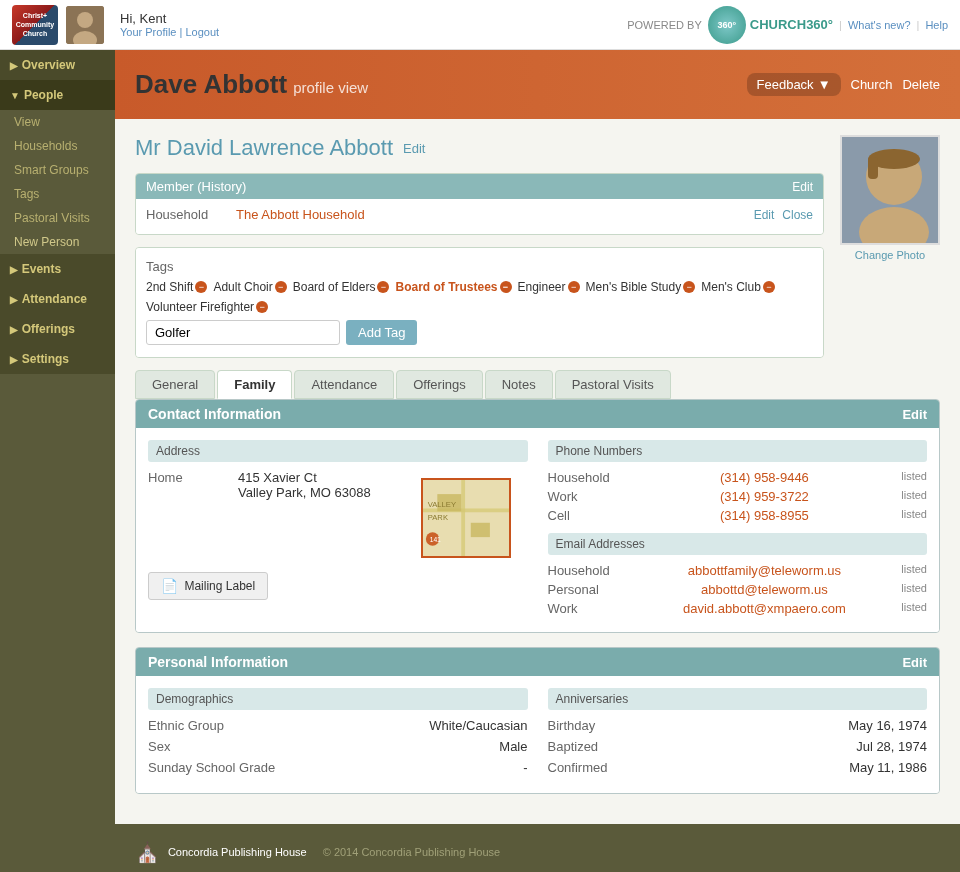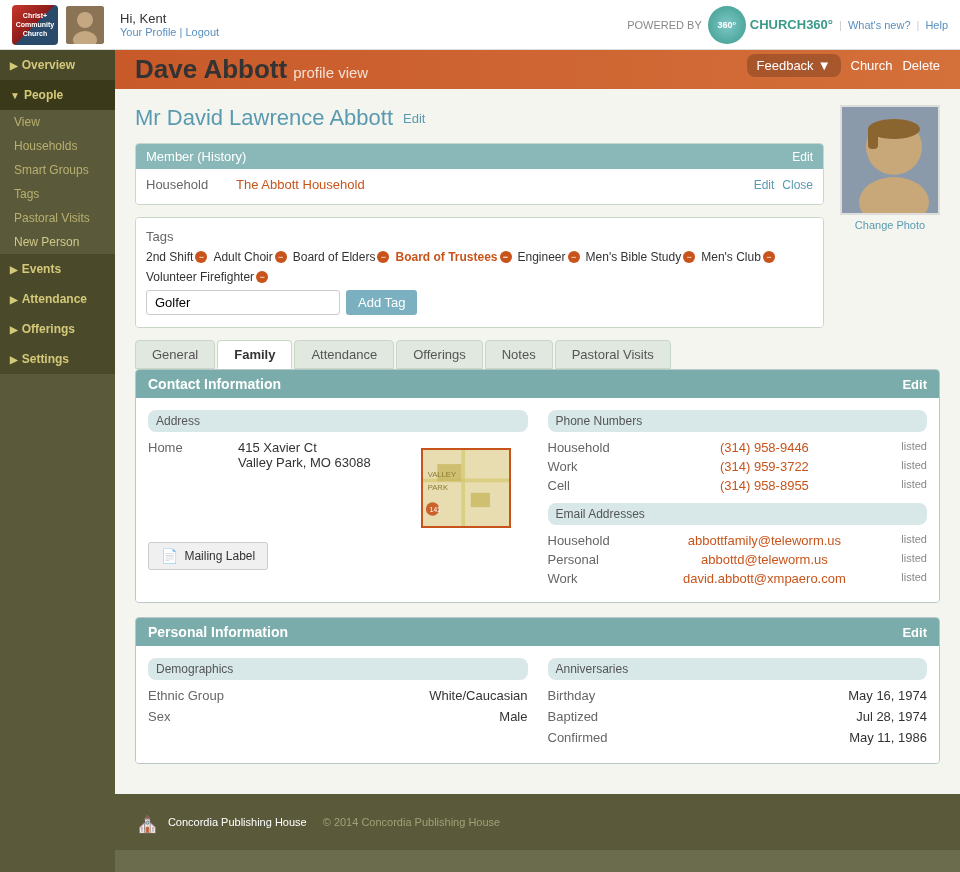--- a/index.html
+++ b/index.html
@@ -28,21 +28,21 @@
     .sidebar-section { }
     .sidebar-section-header { background: #4a4a2a; color: #d4c87a; font-size: 12px; font-weight: bold; padding: 8px 10px; cursor: pointer; display: flex; align-items: center; gap: 4px; }
     .sidebar-section-header .arrow { font-size: 10px; }
     .sidebar-item { padding: 5px 10px; color: #d0c88a; font-size: 12px; cursor: pointer; }
     .sidebar-item.sub { padding-left: 14px; font-size: 12px; color: #b8b070; }
 
     
     #main { flex: 1; }
 
     
-    #profile-header { background: linear-gradient(to right, #c85a2a, #d4703a); padding: 4px 20px; display: flex; align-items: flex-start; justify-content: space-between; }
+    #profile-header { background: linear-gradient(to right, #c85a2a, #d4703a); padding: 19px 20px; display: flex; align-items: center; justify-content: space-between; }
     #profile-header .actions { display: flex; gap: 10px; align-items: center; }
     #profile-header .actions .btn { color: white; font-size: 13px; cursor: pointer; text-decoration: none; }
     #profile-header .actions .btn-feedback { background: rgba(0,0,0,0.2); padding: 4px 10px; border-radius: 8px; display: flex; align-items: center; gap: 4px; }
 
     
     #content { background: #f5f5f0; padding: 16px 20px; }
 
     .person-full-name { font-size: 22px; color: #5a9ab0; margin-bottom: 12px; display: flex; align-items: center; gap: 10px; }
     .person-full-name .edit-link { font-size: 13px; color: #5a9ab0; cursor: pointer; }
 
@@ -80,21 +80,21 @@
     
     .section-panel { border: 1px solid #b8c8c8; border-radius: 4px; margin-bottom: 14px; overflow: hidden; }
     .section-panel-header { background: #7aacac; color: white; padding: 6px 12px; font-size: 14px; font-weight: bold; display: flex; justify-content: space-between; align-items: center; }
     .section-panel-header .edit-link { color: white; font-size: 13px; cursor: pointer; }
     .section-panel-body { padding: 12px; background: white; }
 
     .two-col { display: flex; gap: 20px; }
     .col-left { flex: 1; }
     .col-right { flex: 1; }
 
-    .sub-section-header { background: #d8e8e8; color: #555; font-size: 12px; padding: 4px 8px; margin-bottom: 8px; border-radius: 8px; }
+    .sub-section-header { background: #d8e8e8; color: #555; font-size: 12px; padding: 4px 8px; margin-bottom: 8px; border-radius: 3px; }
     .data-row { display: flex; align-items: baseline; margin-bottom: 6px; font-size: 13px; }
     .data-row .dl { width: 90px; color: #666; }
 
     
     .map-placeholder { width: 90px; height: 80px; border: 2px solid #c8541c; background: #e8e0c0; display: flex; align-items: center; justify-content: center; position: relative; overflow: hidden; margin-top: 8px; margin-left: 40px; }
 
     
     .mailing-label-btn { display: flex; align-items: center; gap: 6px; background: #f0f0f0; border: 1px solid #ccc; padding: 5px 12px; border-radius: 3px; cursor: pointer; font-size: 12px; margin-top: 10px; width: fit-content; }
     .pdf-icon { color: #c8541c; font-size: 14px; }
 
@@ -400,20 +400,24 @@
             <div class="col-left">
               <div class="sub-section-header">Demographics</div>
               <div class="pi-row">
                 <span class="pi-label">Ethnic Group</span>
                 <span class="pi-value" style="margin-left:auto;">White/Caucasian</span>
               </div>
               <div class="pi-row">
                 <span class="pi-label">Sex</span>
                 <span class="pi-value" style="margin-left:auto;">Male</span>
               </div>
+              <div class="pi-row">
+                <span class="pi-label">Sunday School Grade</span>
+                <span class="pi-value" style="margin-left:auto;">-</span>
+              </div>
             </div>
             <div class="col-right">
               <div class="sub-section-header">Anniversaries</div>
               <div class="ann-row">
                 <span class="ann-label">Birthday</span>
                 <span class="ann-value">May 16, 1974</span>
               </div>
               <div class="ann-row">
                 <span class="ann-label">Baptized</span>
                 <span class="ann-value">Jul 28, 1974</span>

